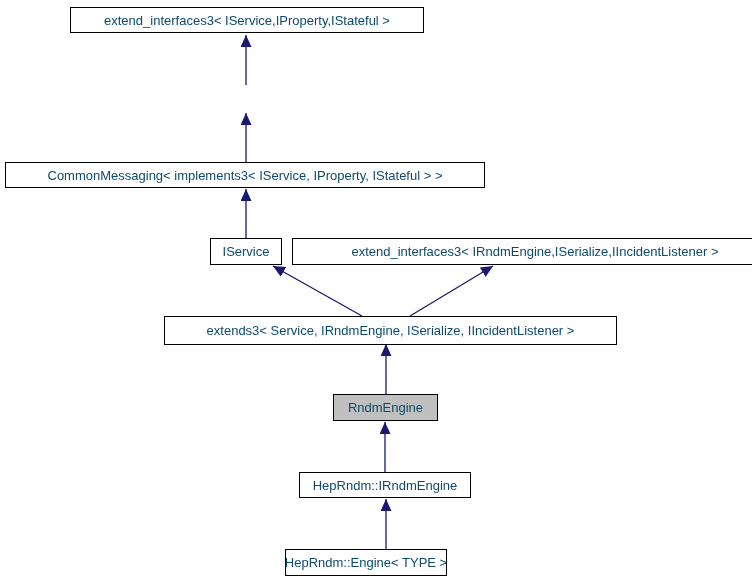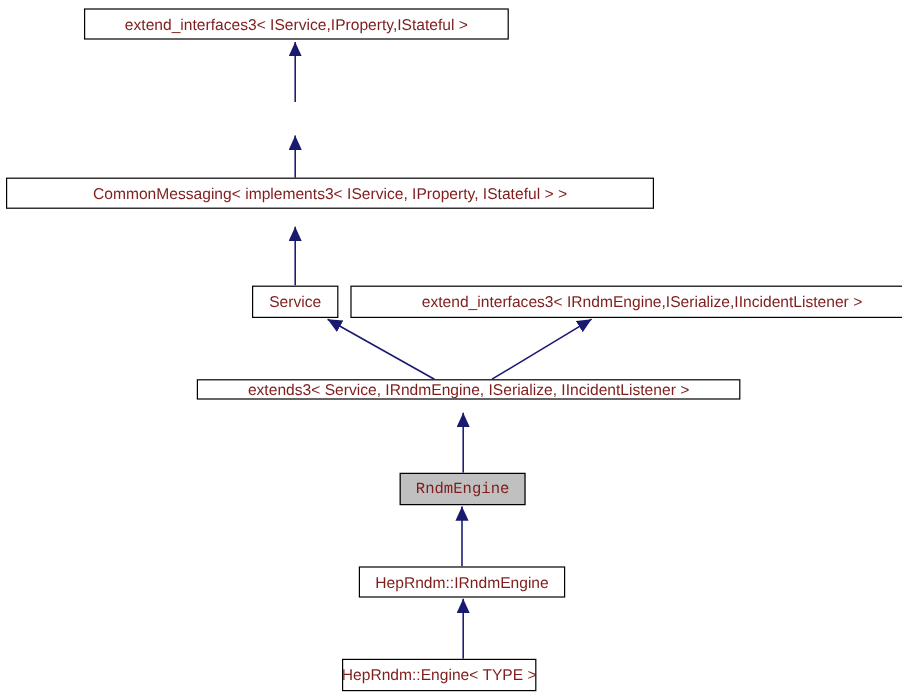--- a/index.html
+++ b/index.html
@@ -21,35 +21,34 @@
     top: 0;
     width: 752px;
     height: 581px;
     pointer-events: none;
   }
   .node {
     position: absolute;
     box-sizing: border-box;
     border: 1px solid #000000;
     background: #ffffff;
-    color: #7f1d1d;
+    color: #0c4a6e;
     font-size: 13px;
     line-height: 1;
     display: flex;
     align-items: center;
     justify-content: center;
     white-space: nowrap;
     overflow: hidden;
     cursor: pointer;
   }
   .node.current {
     background: #c0c0c0;
     border-width: 1.5px;
     cursor: default;
-    font-family: Liberation Mono, monospace;
   }
 </style>
 </head>
 <body>
 
 <div class="canvas">
 
   <svg class="edges-layer" width="752" height="581" viewBox="0 0 752 581" xmlns="http://www.w3.org/2000/svg">
     <defs>
       <marker id="arrowhead" markerUnits="userSpaceOnUse" markerWidth="13" markerHeight="12" refX="12" refY="5.5" orient="auto">
@@ -62,27 +61,27 @@
     <line x1="362" y1="316" x2="273" y2="266" stroke="#191970" stroke-width="1.3" marker-end="url(#arrowhead)"></line>
     <line x1="410" y1="316" x2="493" y2="266" stroke="#191970" stroke-width="1.3" marker-end="url(#arrowhead)"></line>
     <line x1="386" y1="394" x2="386" y2="344" stroke="#191970" stroke-width="1.3" marker-end="url(#arrowhead)"></line>
     <line x1="385" y1="472" x2="385" y2="422" stroke="#191970" stroke-width="1.3" marker-end="url(#arrowhead)"></line>
     <line x1="386" y1="549" x2="386" y2="499" stroke="#191970" stroke-width="1.3" marker-end="url(#arrowhead)"></line>
   </svg>
 
   <div class="node" style="left:70px;  top:7px;   width:354px; height:26px">extend_interfaces3&lt; IService,IProperty,IStateful &gt;</div>
 
 
-  <div class="node" style="left:5px;   top:148px; width:540px; height:26px">CommonMessaging&lt; implements3&lt; IService, IProperty, IStateful &gt; &gt;</div>
+  <div class="node" style="left:5px;   top:162px; width:480px; height:26px">CommonMessaging&lt; implements3&lt; IService, IProperty, IStateful &gt; &gt;</div>
 
-  <div class="node" style="left:210px; top:238px; width:72px;  height:27px">Service</div>
+  <div class="node" style="left:210px; top:238px; width:72px;  height:27px">IService</div>
 
   <div class="node" style="left:292px; top:238px; width:486px; height:27px">extend_interfaces3&lt; IRndmEngine,ISerialize,IIncidentListener &gt;</div>
 
-  <div class="node" style="left:164px; top:316px; width:453px; height:17px">extends3&lt; Service, IRndmEngine, ISerialize, IIncidentListener &gt;</div>
+  <div class="node" style="left:164px; top:316px; width:453px; height:29px">extends3&lt; Service, IRndmEngine, ISerialize, IIncidentListener &gt;</div>
 
   <div class="node current" style="left:333px; top:394px; width:105px; height:27px">RndmEngine</div>
 
   <div class="node" style="left:299px; top:472px; width:172px; height:26px">HepRndm::IRndmEngine</div>
 
   <div class="node" style="left:285px; top:549px; width:162px; height:27px">HepRndm::Engine&lt; TYPE &gt;</div>
 
 </div>
 
 </body></html>

